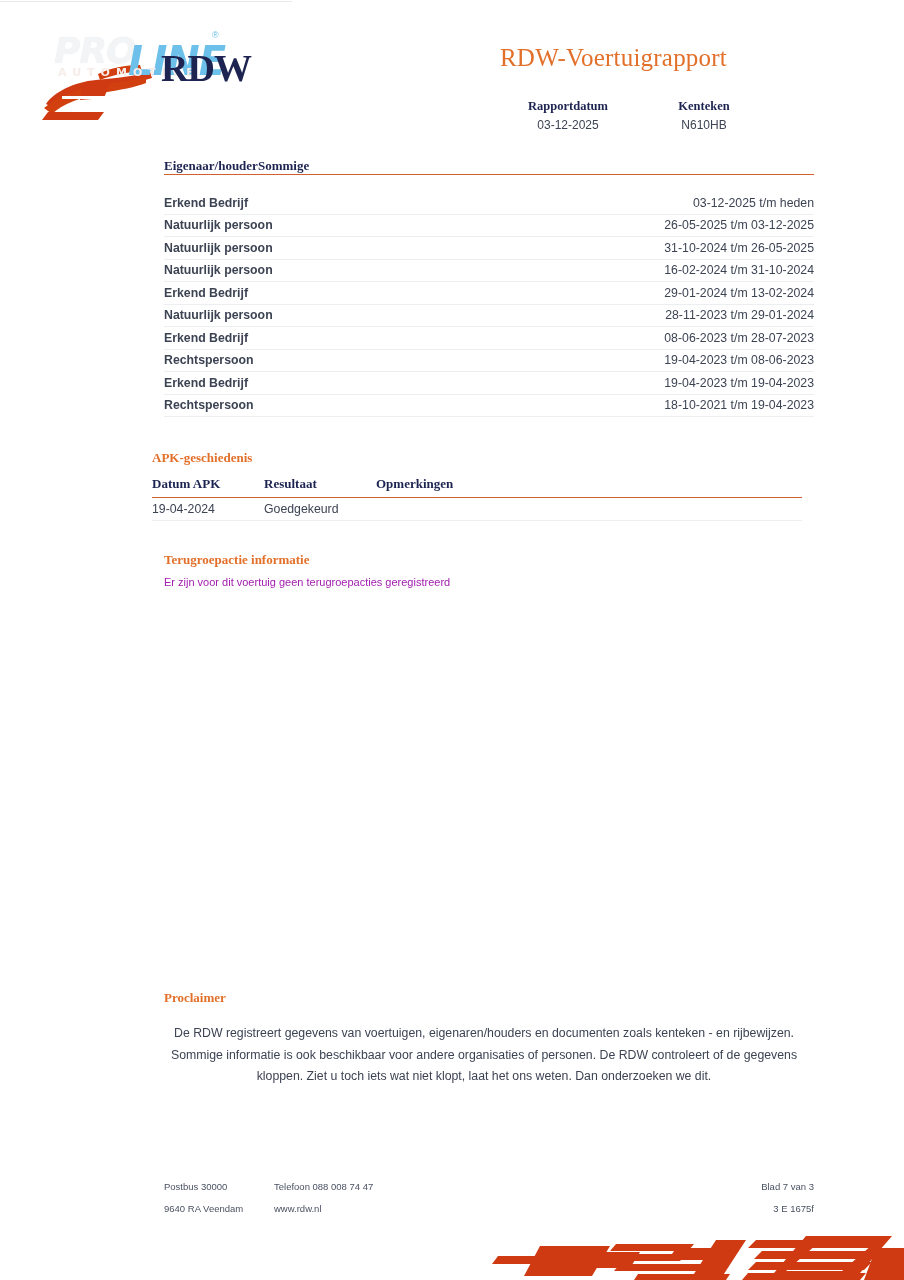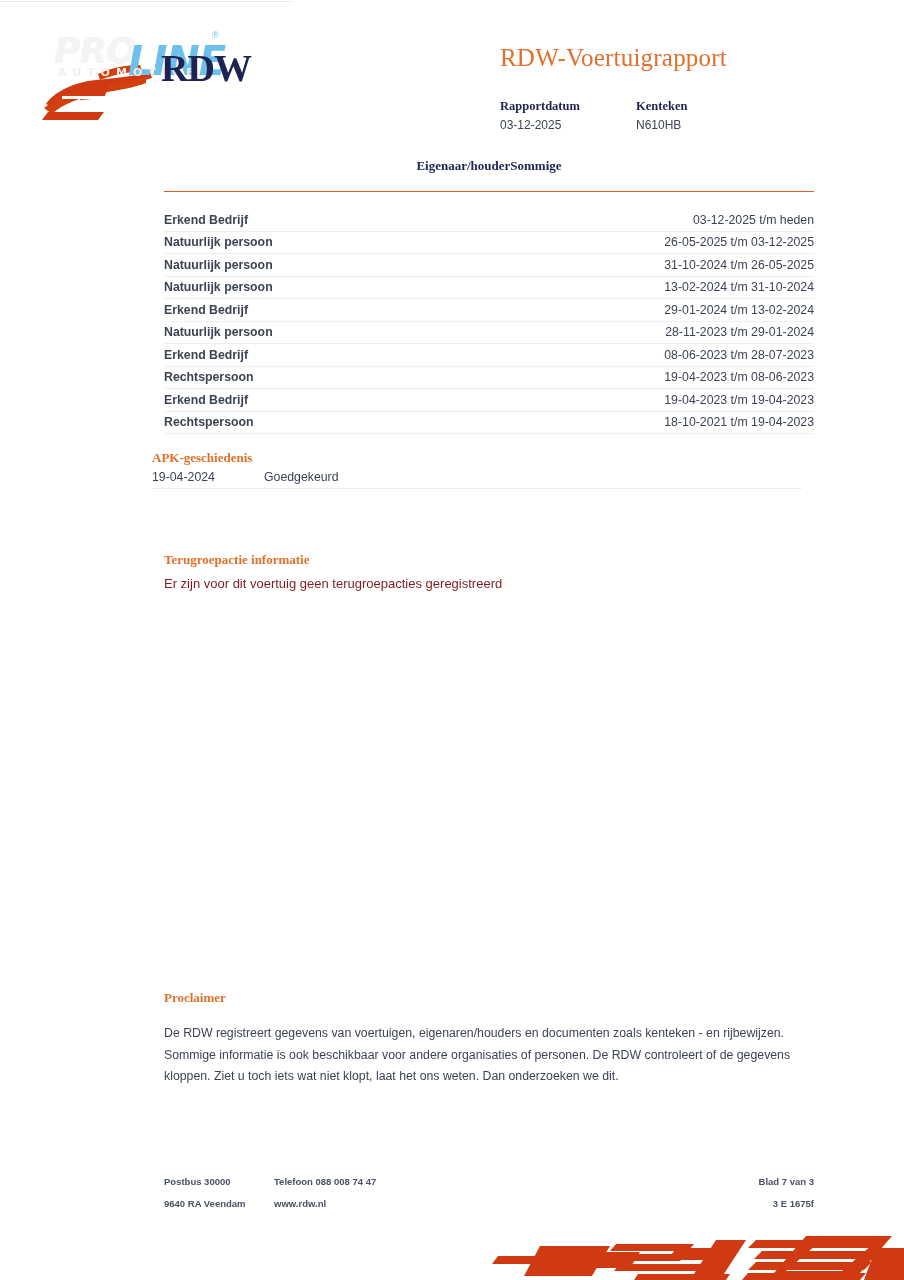--- a/index.html
+++ b/index.html
@@ -118,20 +118,21 @@
     color: #e2702a;
     letter-spacing: 0.2px;
     white-space: nowrap;
   }
 
   
   .meta {
     position: absolute;
     left: 500px;
     top: 98px;
+    text-align: center;
   }
   .meta-row {
     display: flex;
   }
   .meta-col {
     width: 136px;
   }
   .meta-label {
     font-family: "Liberation Serif", serif;
     font-size: 12.5px;
@@ -147,24 +148,24 @@
 
   
   .owners {
     position: absolute;
     left: 164px;
     top: 158px;
     width: 650px;
   }
   .sect-head {
     display: flex;
-    justify-content: center;
+    justify-content: flex-start;
     align-items: flex-end;
     border-bottom: 1.6px solid #d2602a;
-    padding-bottom: 17px;
+    padding-bottom: 0;
   }
   .sect-head-cell {
     font-family: "Liberation Serif", serif;
     font-size: 13px;
     font-weight: 700;
     color: #1d2451;
   }
   .owners-body {
     margin-top: 17px;
   }
@@ -219,52 +220,52 @@
 
   
   .recall {
     position: absolute;
     left: 164px;
     top: 552px;
     width: 650px;
   }
   .recall-text {
     margin-top: 8px;
-    font-size: 13px;
-    color: #7f1d1d;
+    font-size: 11px;
+    color: #a21caf;
   }
 
   
   .disclaimer {
     position: absolute;
     left: 164px;
     top: 990px;
     width: 640px;
   }
   .disclaimer-body {
     margin-top: 17px;
     font-size: 12.3px;
     line-height: 21.5px;
     color: #3c4353;
+    text-align: center;
   }
 
   
   .footer {
     position: absolute;
     left: 164px;
     top: 1170px;
     width: 650px;
     font-size: 9.5px;
     color: #4a5162;
   }
   .footer-line {
     display: flex;
     height: 22px;
-    align-items: center;
-    font-weight: bold;
+    align-items: flex-end;
   }
   .f-a { width: 110px; flex: none; }
   .f-b { flex: 1; }
   .f-c { text-align: right; }
 
   
   .bottom-graphic {
     position: absolute;
     left: 480px;
     bottom: 0;
@@ -335,21 +336,21 @@
         <div class="owner-row">
           <div class="o-type">Natuurlijk persoon</div>
           <div class="o-period">26-05-2025 t/m 03-12-2025</div>
         </div>
         <div class="owner-row">
           <div class="o-type">Natuurlijk persoon</div>
           <div class="o-period">31-10-2024 t/m 26-05-2025</div>
         </div>
         <div class="owner-row">
           <div class="o-type">Natuurlijk persoon</div>
-          <div class="o-period">13-02-2024 t/m 31-10-2024</div>
+          <div class="o-period">16-02-2024 t/m 31-10-2024</div>
         </div>
         <div class="owner-row">
           <div class="o-type">Erkend Bedrijf</div>
           <div class="o-period">29-01-2024 t/m 13-02-2024</div>
         </div>
         <div class="owner-row">
           <div class="o-type">Natuurlijk persoon</div>
           <div class="o-period">28-11-2023 t/m 29-01-2024</div>
         </div>
         <div class="owner-row">
@@ -366,20 +367,25 @@
         </div>
         <div class="owner-row">
           <div class="o-type">Rechtspersoon</div>
           <div class="o-period">18-10-2021 t/m 19-04-2023</div>
         </div>
       </div>
   </div>
 
   <div class="apk">
     <div class="orange-head">APK-geschiedenis</div>
+    <div class="apk-head">
+      <div class="c-datum">Datum APK</div>
+      <div class="c-result">Resultaat</div>
+      <div class="c-opm">Opmerkingen</div>
+    </div>
     <div id="apk-body">
         <div class="apk-row">
           <div class="c-datum">19-04-2024</div>
           <div class="c-result">Goedgekeurd</div>
           <div class="c-opm"></div>
         </div>
       </div>
   </div>
 
   <div class="recall">

